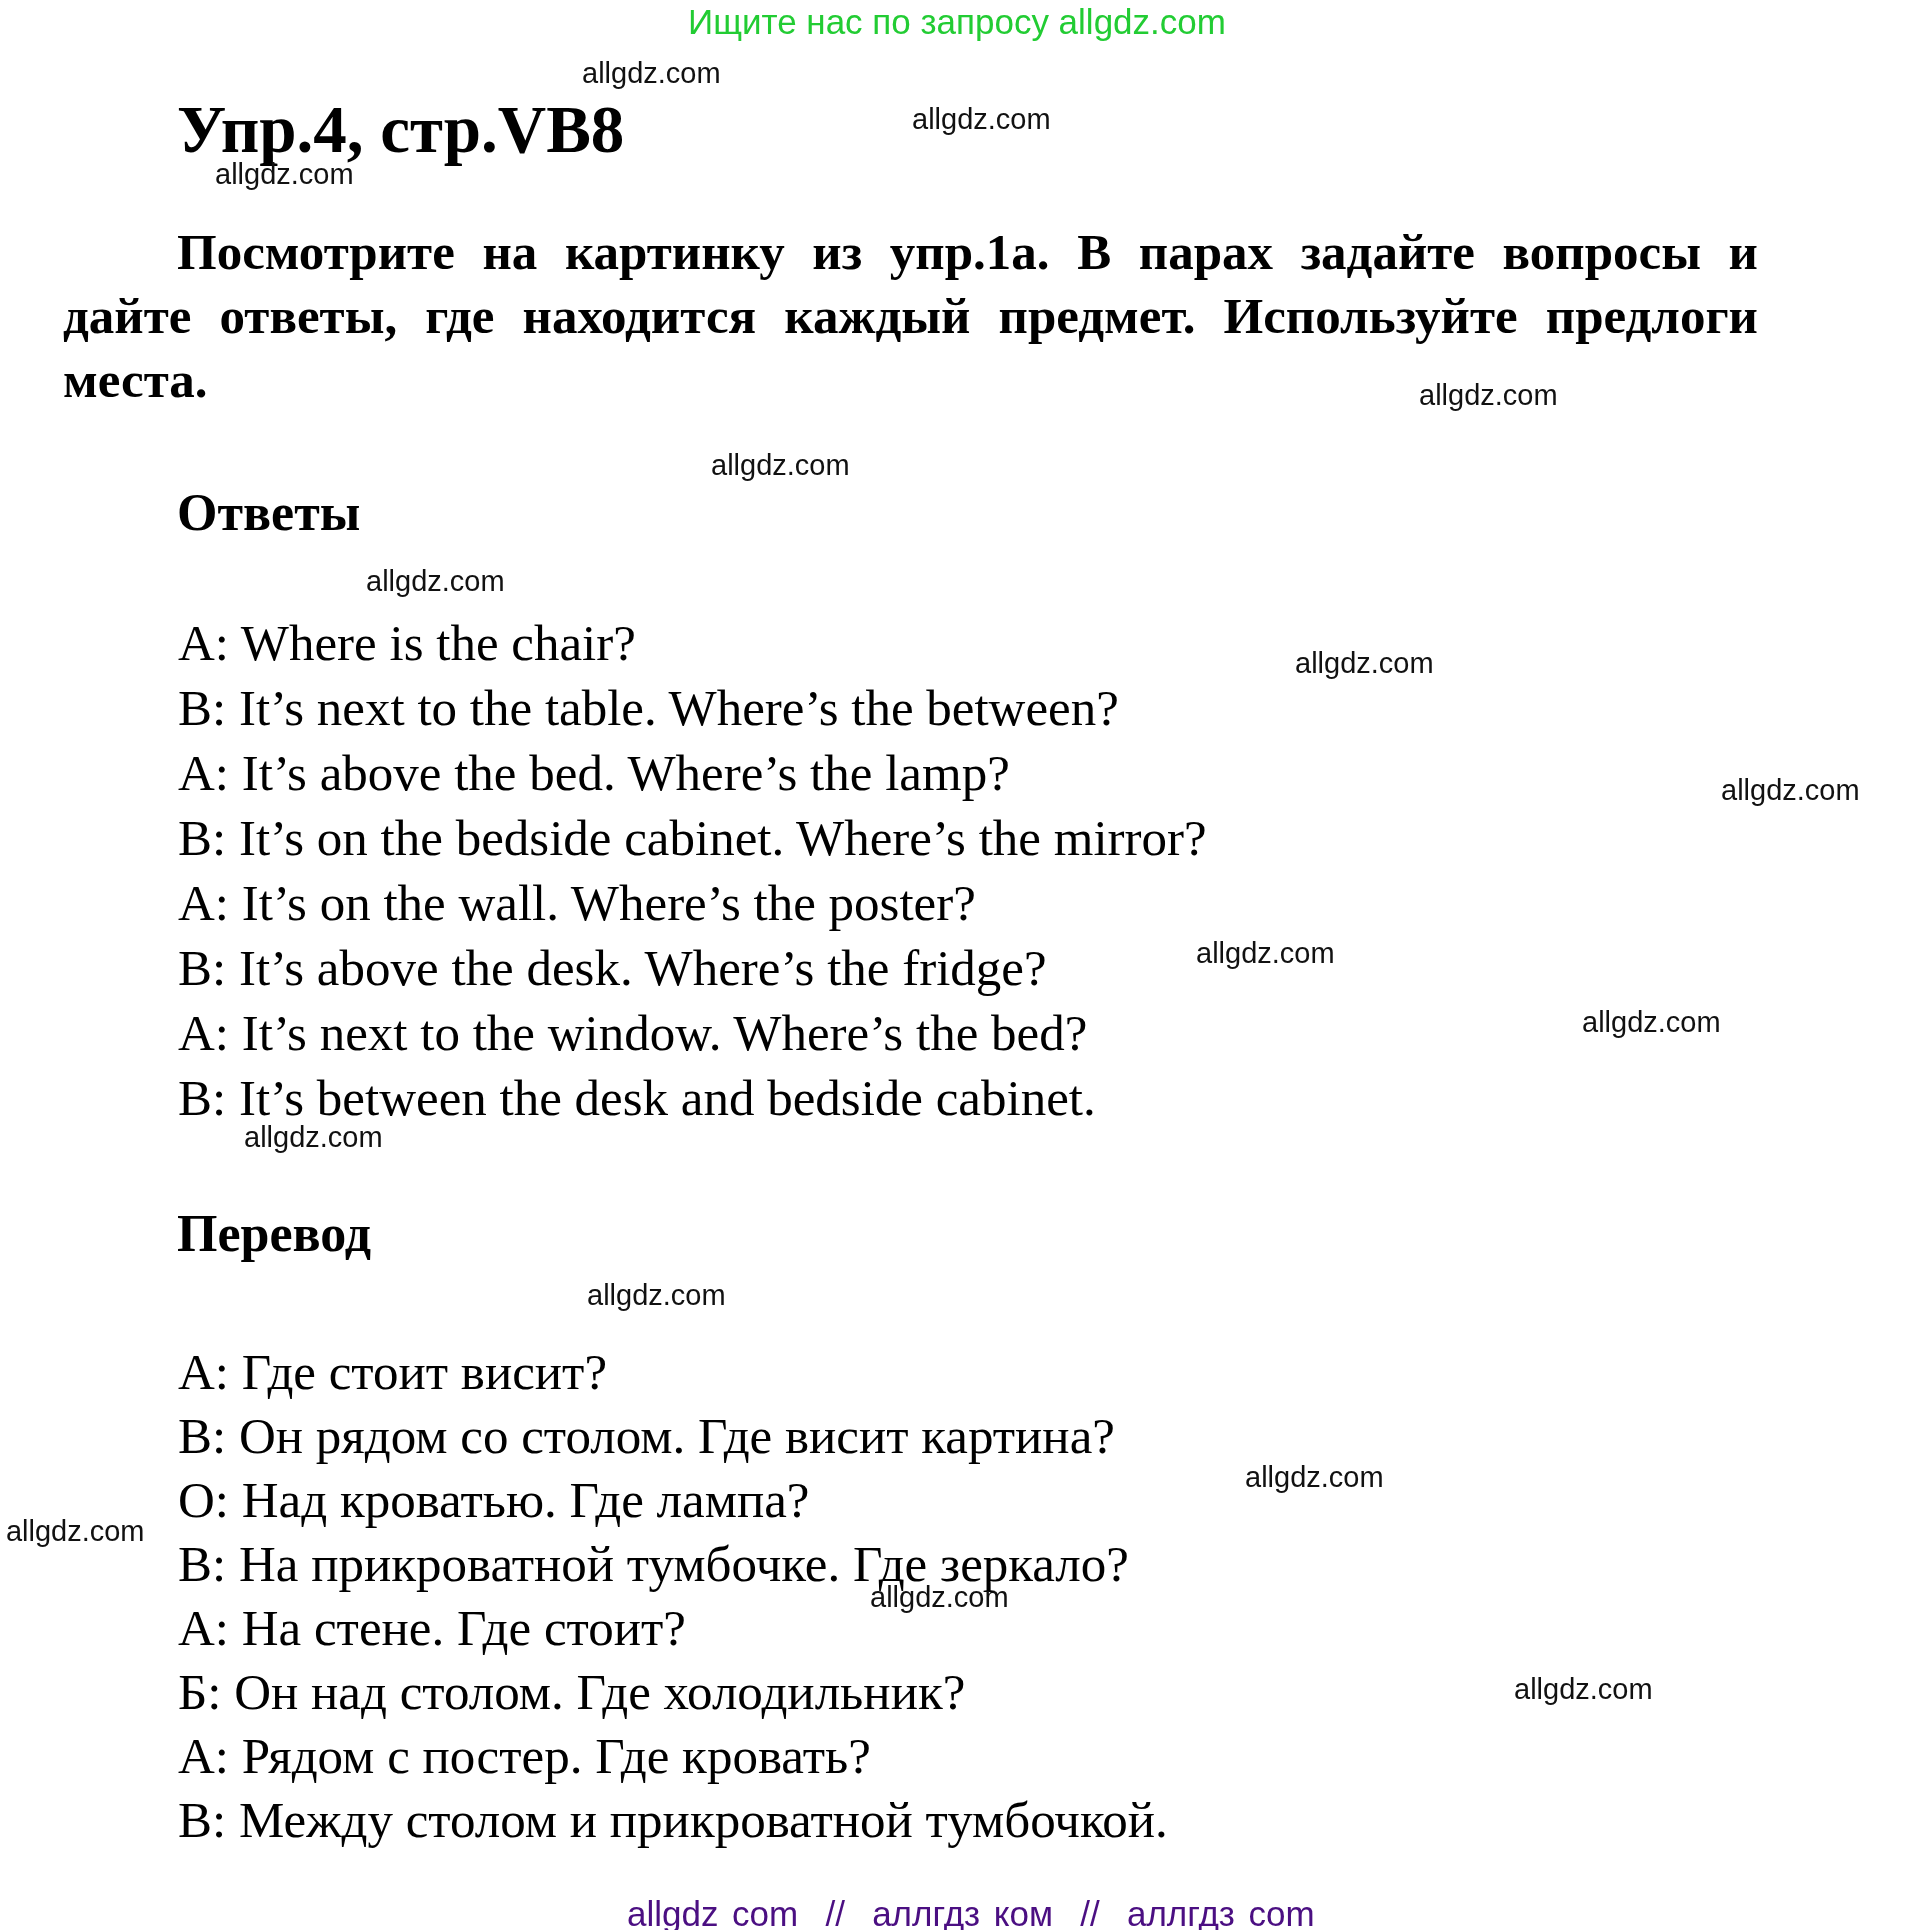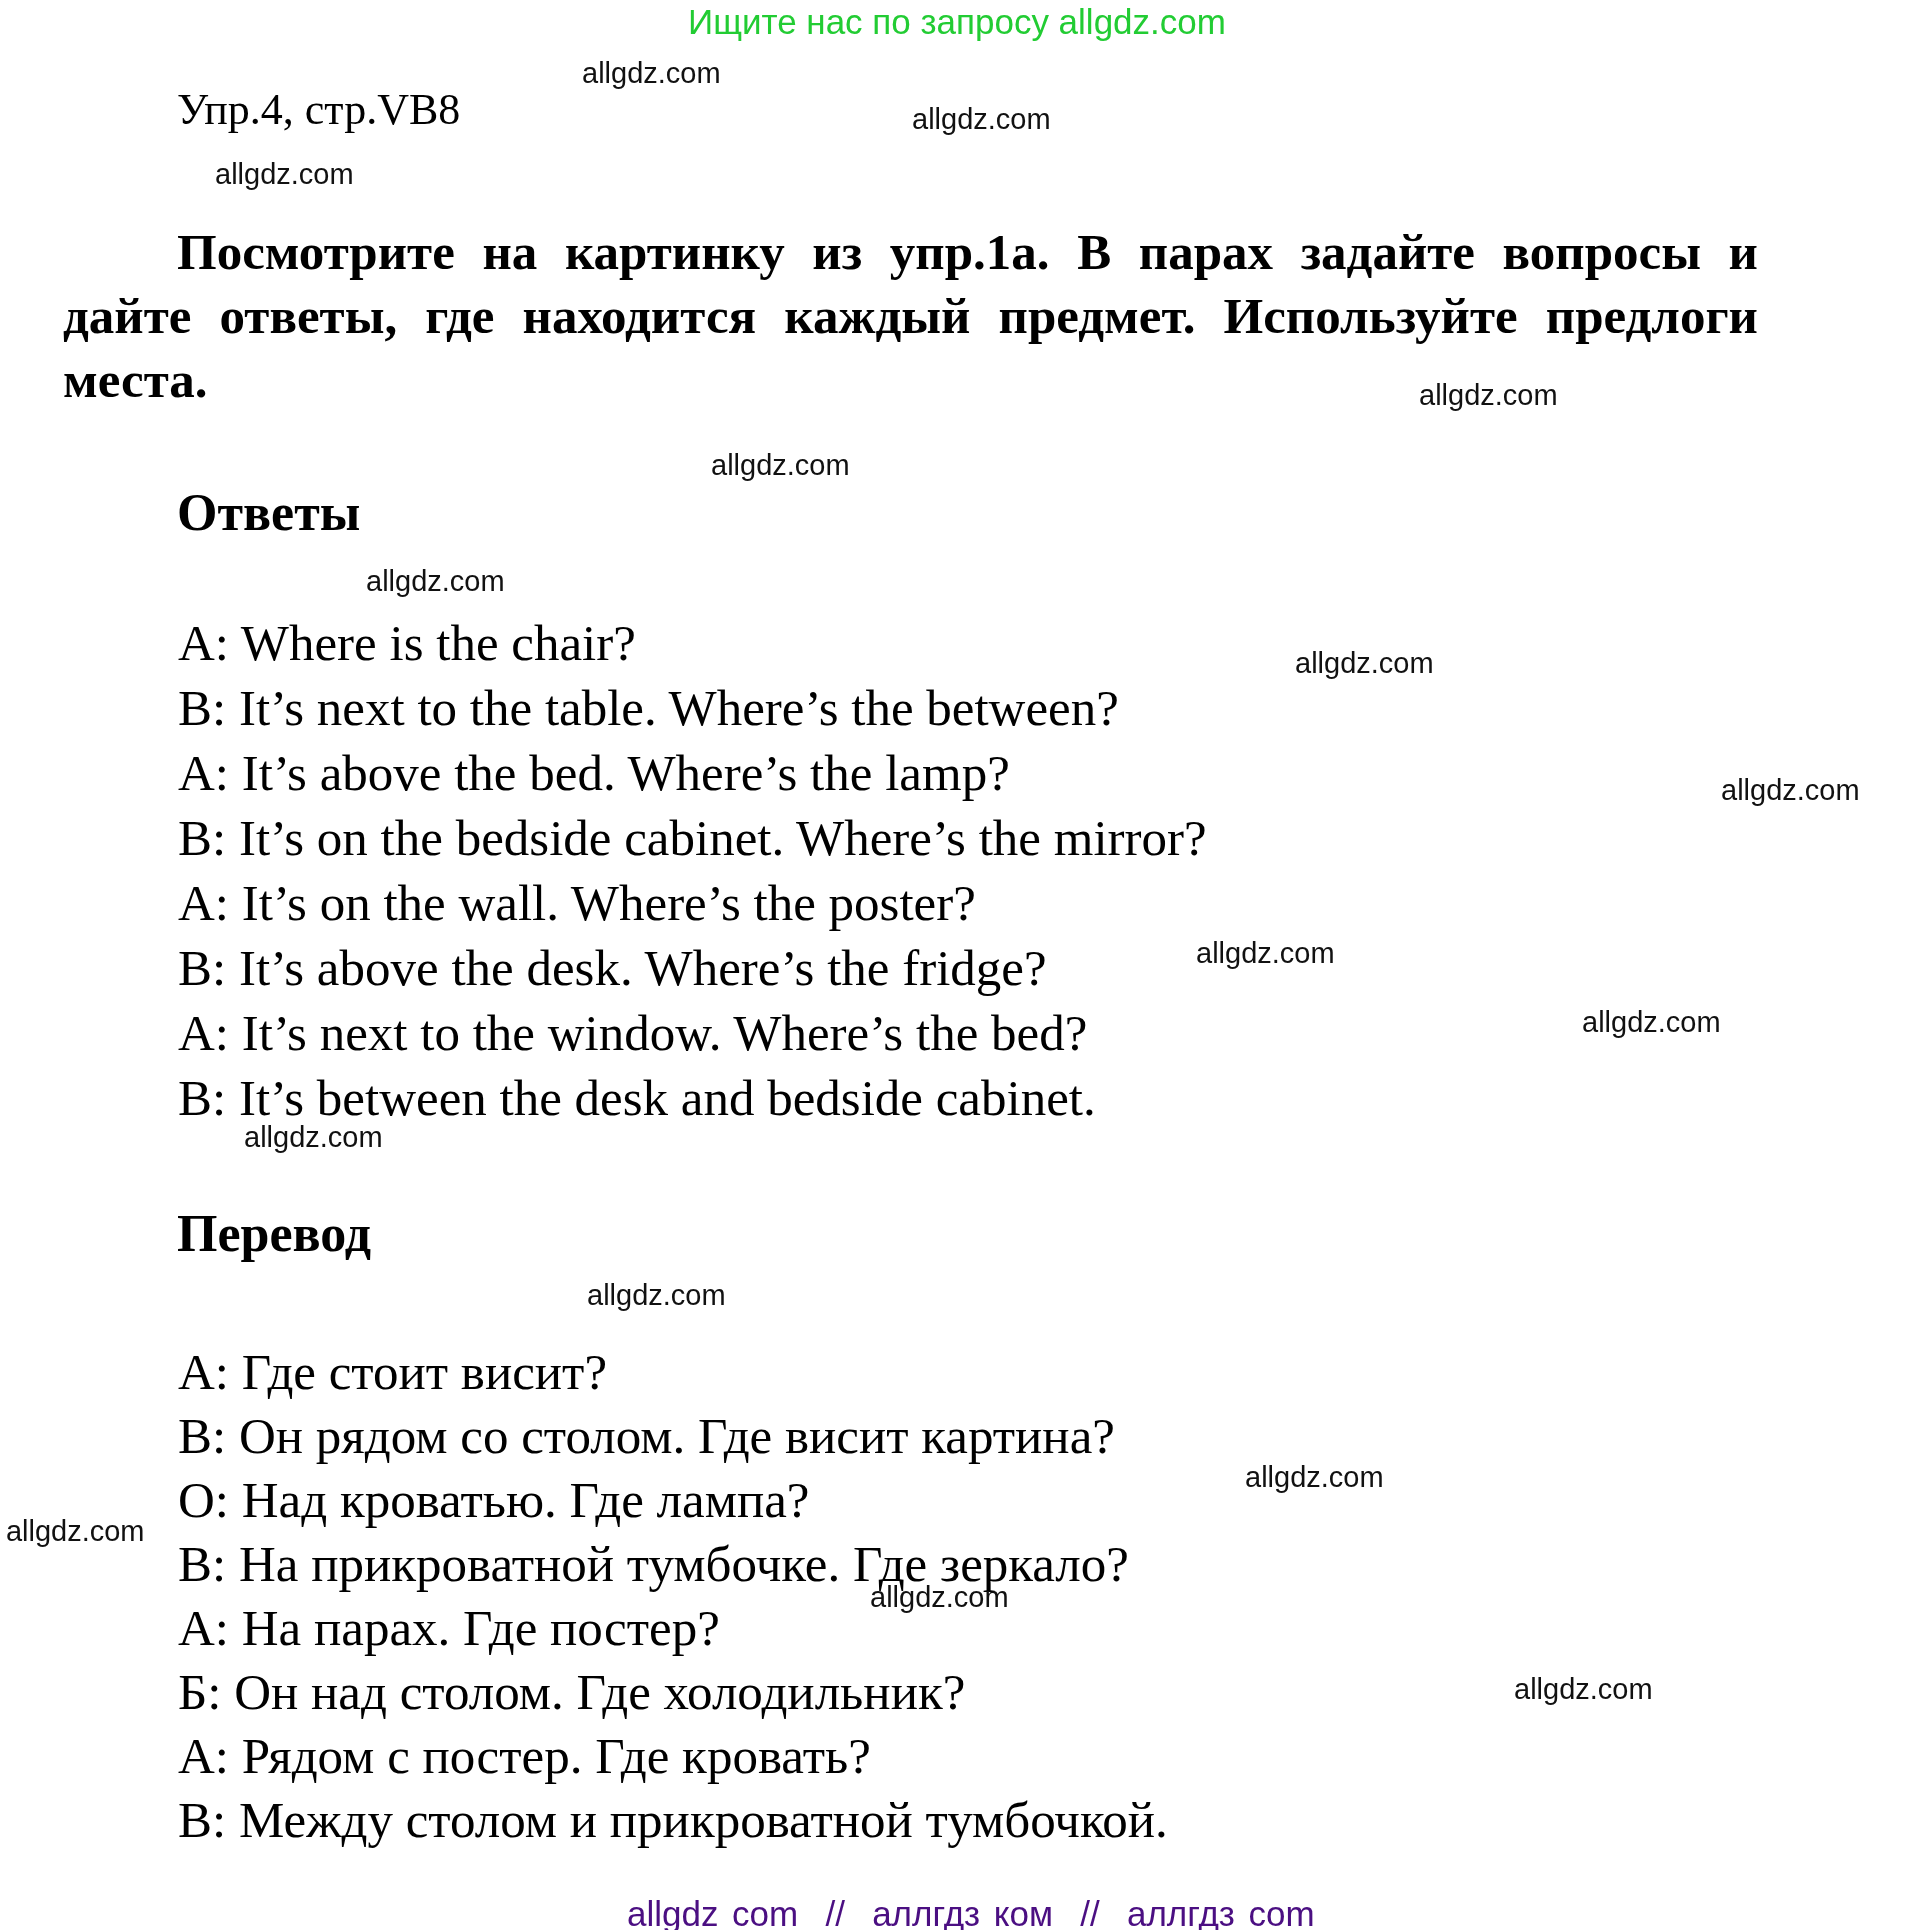--- a/index.html
+++ b/index.html
@@ -17,23 +17,23 @@
     .abs { position: absolute; white-space: nowrap; text-align: center; }
     .sans { font-family: "Liberation Sans", "DejaVu Sans", sans-serif; }
     .serif { font-family: "Liberation Serif", "DejaVu Serif", serif; }
 
     .top-banner {
       left: 688px; top: 3.9px;
       font-size: 35px; line-height: 1;
       color: #22cc33;
     }
     .ex-title {
-      left: 177px; top: 88px;
-      font-size: 44px; line-height: 1;
-      font-weight: normal;
+      left: 177px; top: 96px;
+      font-size: 67px; line-height: 1;
+      font-weight: bold;
     }
     .instruction {
       position: absolute;
       left: 63px; top: 220px;
       width: 1695px;
       font-size: 51px; line-height: 64px;
       font-weight: bold;
       text-align: justify;
       text-indent: 114px;
       word-spacing: 1px;
@@ -86,21 +86,21 @@
   <li>A: It’s next to the window. Where’s the bed?</li>
   <li>B: It’s between the desk and bedside cabinet.</li>
 </ul>
 
 <div class="abs serif section-heading" style="top:1208px;">Перевод</div>
 <ul class="serif dialogue translation">
   <li>A: Где стоит висит?</li>
   <li>B: Он рядом со столом. Где висит картина?</li>
   <li>О: Над кроватью. Где лампа?</li>
   <li>B: На прикроватной тумбочке. Где зеркало?</li>
-  <li>A: На парах. Где постер?</li>
+  <li>A: На стене. Где стоит?</li>
   <li>Б: Он над столом. Где холодильник?</li>
   <li>A: Рядом с постер. Где кровать?</li>
   <li>B: Между столом и прикроватной тумбочкой.</li>
 </ul>
 
 <div class="abs sans watermark" style="left:582px; top:59px;">allgdz.com</div>
 <div class="abs sans watermark" style="left:912px; top:105px;">allgdz.com</div>
 <div class="abs sans watermark" style="left:215px; top:160px;">allgdz.com</div>
 <div class="abs sans watermark" style="left:1419px; top:381px;">allgdz.com</div>
 <div class="abs sans watermark" style="left:711px; top:451px;">allgdz.com</div>

